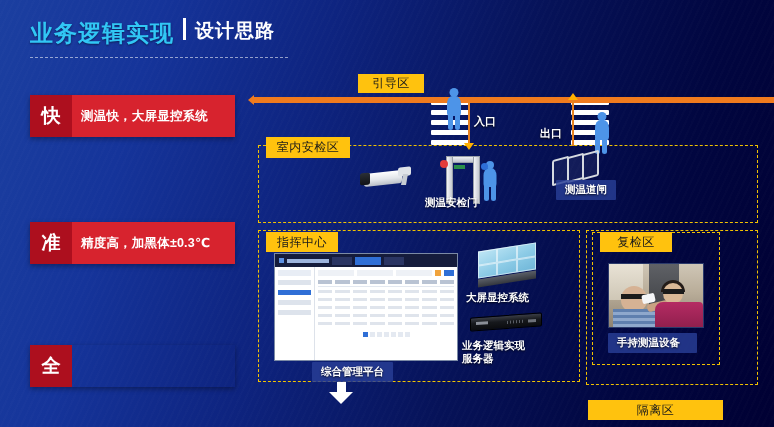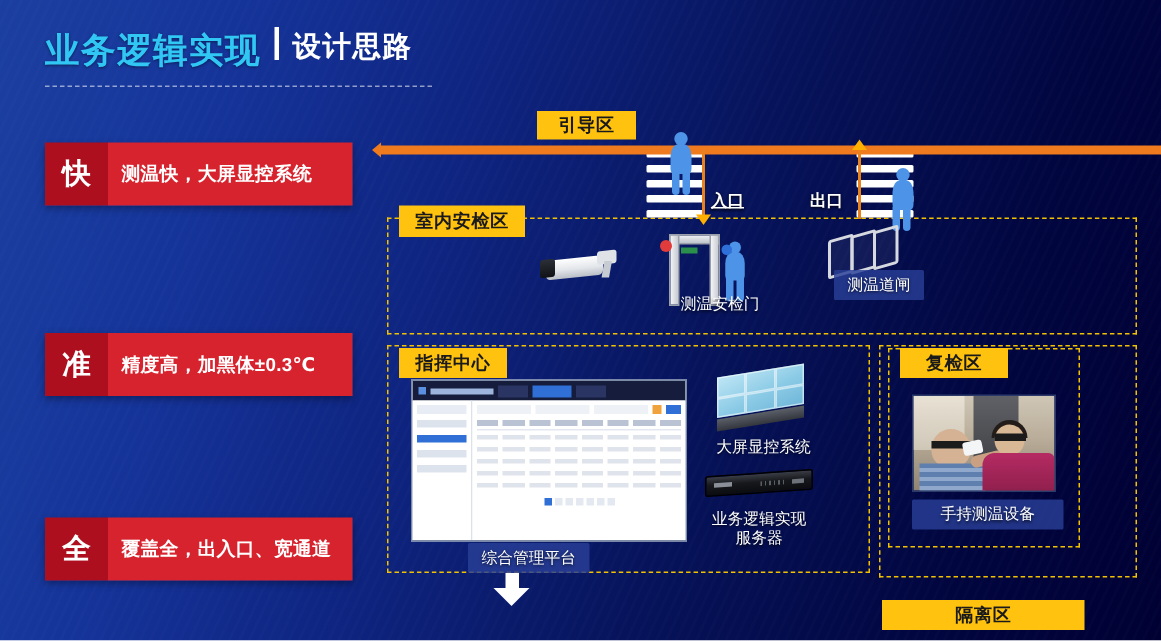--- a/index.html
+++ b/index.html
@@ -101,27 +101,27 @@
   }
   #flow-out-arrow {
     left: 568px; top: 93px;
     border-left: 5px solid transparent; border-right: 5px solid transparent;
     border-bottom: 7px solid #ffb000;
   }
   .flow-label {
     position: absolute; color: #ffffff; font-size: 11px; font-weight: bold;
     z-index: 5; white-space: nowrap; text-shadow: 0 1px 2px #000;
   }
-  #label-entry { left: 474px; top: 126px; text-decoration: underline; }
+  #label-entry { left: 474px; top: 114px; }
   #label-exit  { left: 540px; top: 126px; }
 
   
   .ztag {
     position: absolute; background: #ffc20e; color: #1a1a1a;
-    font-size: 12px; font-weight: bold; letter-spacing: 0.5px;
+    font-size: 12px; font-weight: normal; letter-spacing: 0.5px;
     display: flex; align-items: center; justify-content: center;
     z-index: 7; white-space: nowrap;
   }
   #tag-guide    { left: 358px; top: 74px;  width: 66px;  height: 19px; }
   #tag-indoor   { left: 266px; top: 137px; width: 84px;  height: 21px; }
   #tag-command  { left: 266px; top: 232px; width: 72px;  height: 20px; }
   #tag-recheck  { left: 600px; top: 232px; width: 72px;  height: 20px; }
   #tag-isolate  { left: 588px; top: 400px; width: 135px; height: 20px; }
 
   
@@ -129,22 +129,22 @@
     position: absolute; border: 1px dashed #f2c200; z-index: 1;
   }
   #box-indoor  { left: 258px; top: 145px; width: 500px; height: 78px; }
   #box-command { left: 258px; top: 230px; width: 322px; height: 152px; }
   #box-recheck-outer { left: 586px; top: 230px; width: 172px; height: 155px; }
   #box-recheck-inner { left: 592px; top: 232px; width: 128px; height: 133px; }
 
   
   .dev-label {
     position: absolute; z-index: 6;
-    color: #ffffff; font-size: 10.5px; font-weight: normal;
-    text-align: center; white-space: nowrap;
+    color: #ffffff; font-size: 10.5px; font-weight: bold;
+    white-space: nowrap;
     text-shadow: 0 1px 2px rgba(0,0,0,0.75);
   }
   .dev-label.plate {
     background: rgba(40,62,150,0.82);
     padding: 3px 9px; border-radius: 1px;
   }
 
   
   #cam-thermal { position: absolute; left: 358px; top: 166px; width: 56px; height: 24px; z-index: 5; }
   #cam-thermal .body {
@@ -381,21 +381,20 @@
   <div class="badge" id="badge-0">
     <div class="key">快</div>
     <div class="val">测温快，大屏显控系统</div>
   </div>
   <div class="badge" id="badge-1">
     <div class="key">准</div>
     <div class="val">精度高，加黑体±0.3℃</div>
   </div>
   <div class="badge" id="badge-2">
     <div class="key">全</div>
-    <div class="val">覆盖全，出入口、宽通道</div>
   </div>
 
   <div class="zbox" id="box-indoor"></div>
   <div class="zbox" id="box-command"></div>
   <div class="zbox" id="box-recheck-outer"></div>
   <div class="zbox" id="box-recheck-inner"></div>
 
   <div class="road-cap-l"></div>
   <div class="road"></div>
 
@@ -598,20 +597,20 @@
     <span class="head-m"></span>
       <span class="bar-m"></span>
       <span class="body-m"></span>
     <span class="arm-f"></span>
       <span class="gun"></span>
     <span class="hair-f"></span>
       <span class="head-f"></span>
       <span class="bar-f"></span>
       <span class="body-f"></span>
   </div>
-  <div class="dev-label plate" style="left:608px; top:333px; width:101px;">手持测温设备</div>
+  <div class="dev-label plate" style="left:608px; top:333px; width:89px;">手持测温设备</div>
 
   <div id="arrow-down">
     <span class="shaft"></span>
       <span class="head"></span>
   </div>
 
 </div>
 
 </body></html>

